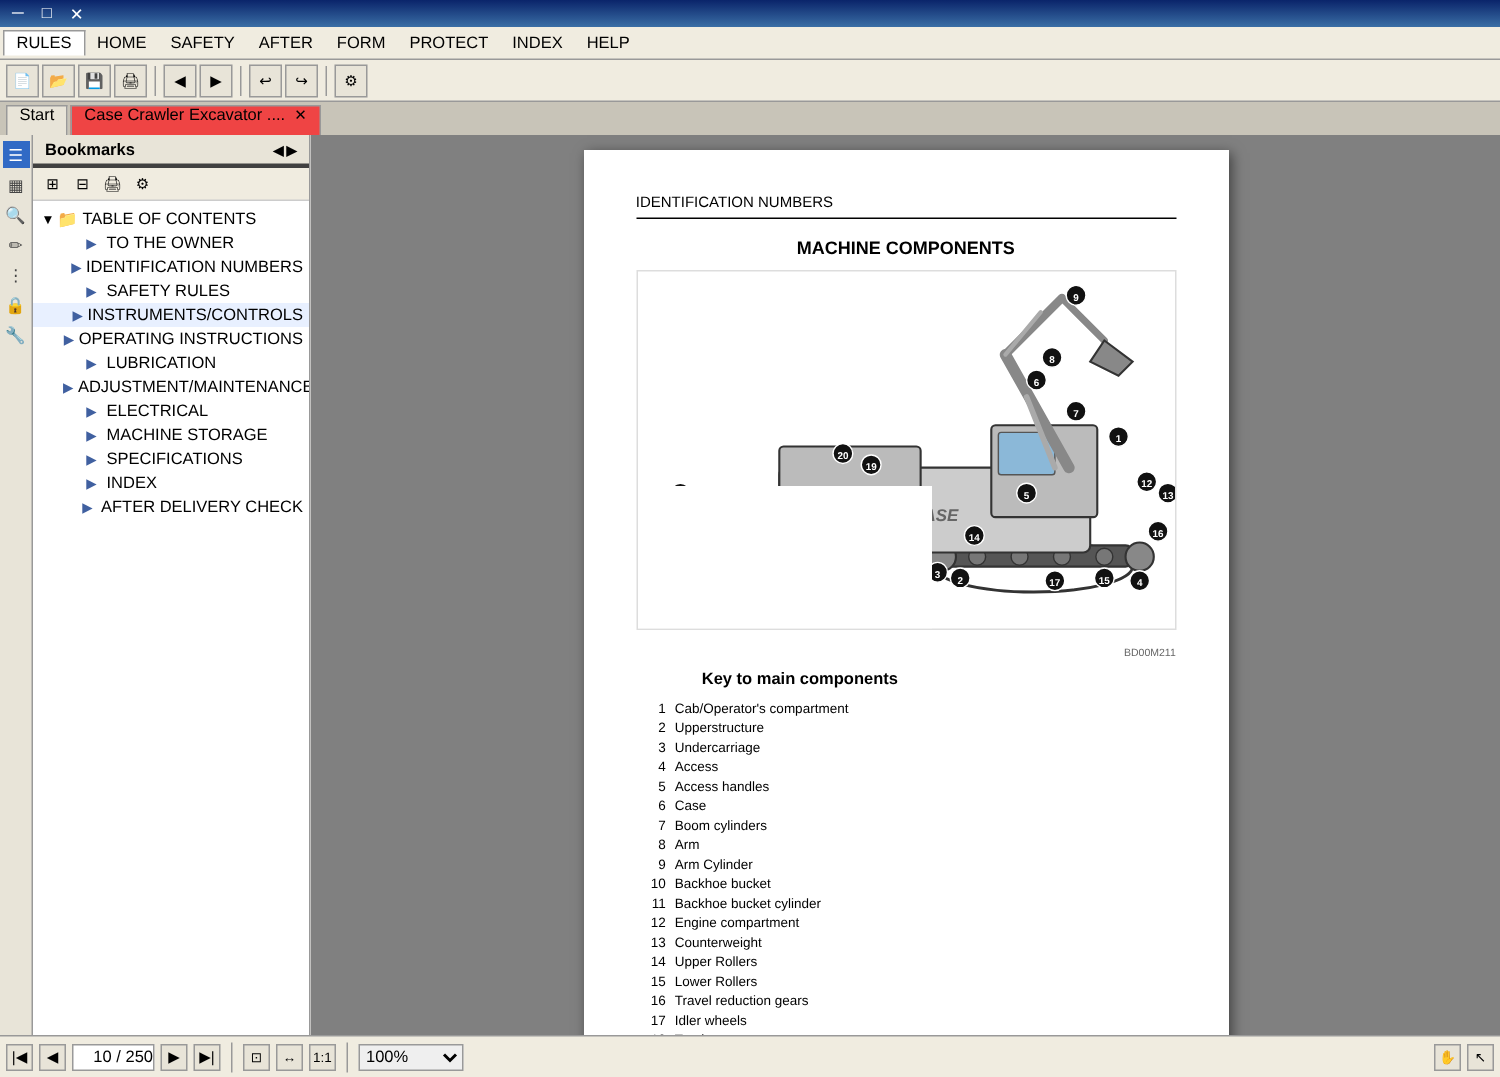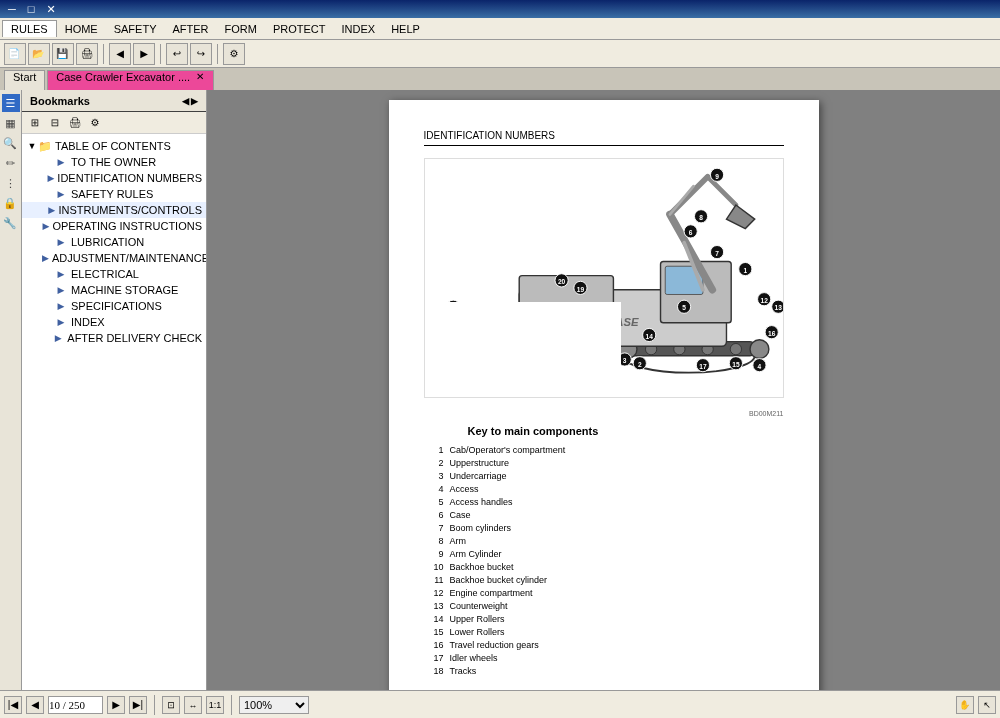--- a/index.html
+++ b/index.html
@@ -64,41 +64,41 @@
     .tab {
       height: 20px;
       padding: 0 8px;
       background: #e8e4d8;
       border: 1px solid #999;
       border-bottom: none;
       display: flex; align-items: flex-start;
       font-size: 11px; cursor: pointer;
       margin-right: 2px;
     }
-    .tab.active { background: #ec4899; }
+    .tab.active { background: #ef4444; }
     .tab-close { margin-left: 6px; font-size: 10px; cursor: pointer; }
 
     
     .main-area {
       display: flex;
       height: calc(718px - 18px - 22px - 28px - 22px - 28px);
     }
 
     
     .left-panel {
       width: 185px;
       background: #fff;
       border-right: 1px solid #999;
       display: flex;
       flex-direction: column;
     }
     .bookmarks-header {
       height: 22px;
       background: #e8e4d8;
-      border-bottom: 1px solid #404040;
+      border-bottom: 3px solid #404040;
       display: flex;
       align-items: center;
       padding: 0 8px;
       font-size: 11px;
       font-weight: bold;
       justify-content: space-between;
     }
     .bookmarks-toolbar {
       height: 22px;
       background: #f0ece0;
@@ -236,23 +236,22 @@
     .nav-btn {
       width: 18px; height: 18px;
       background: #e8e4d8;
       border: 1px solid #999;
       display: flex; align-items: center; justify-content: center;
       cursor: pointer; font-size: 10px;
     }
     .page-input {
       width: 55px; height: 18px;
       border: 1px solid #999;
-      text-align: left;
-      font-size: 11px;
-      font-family: Liberation Serif, serif;
+      text-align: right;
+      font-size: 11px;
     }
     .zoom-select {
       width: 70px; height: 18px;
       border: 1px solid #999;
       font-size: 11px;
     }
     .status-spacer { flex: 1; }
     .fit-btn {
       width: 18px; height: 18px;
       background: #e8e4d8;
@@ -441,20 +440,21 @@
     </div>
   </div>
 
   <div class="doc-area">
     <div class="page">
 
       <div class="page-title-section">
         <h2>IDENTIFICATION NUMBERS</h2>
       </div>
 
+      <div class="machine-components-title">MACHINE COMPONENTS</div>
 
       <div class="machine-diagram">
         <svg viewBox="0 0 380 235" xmlns="http://www.w3.org/2000/svg">
 
           <ellipse cx="100" cy="200" rx="70" ry="18" fill="none" stroke="#333" stroke-width="2"></ellipse>
           <ellipse cx="280" cy="200" rx="70" ry="18" fill="none" stroke="#333" stroke-width="2"></ellipse>
           <rect x="30" y="185" width="140" height="15" rx="5" fill="#555" stroke="#333" stroke-width="1.5"></rect>
           <rect x="210" y="185" width="140" height="15" rx="5" fill="#555" stroke="#333" stroke-width="1.5"></rect>
 
           <circle cx="60" cy="193" r="6" fill="#777" stroke="#333" stroke-width="1"></circle>

